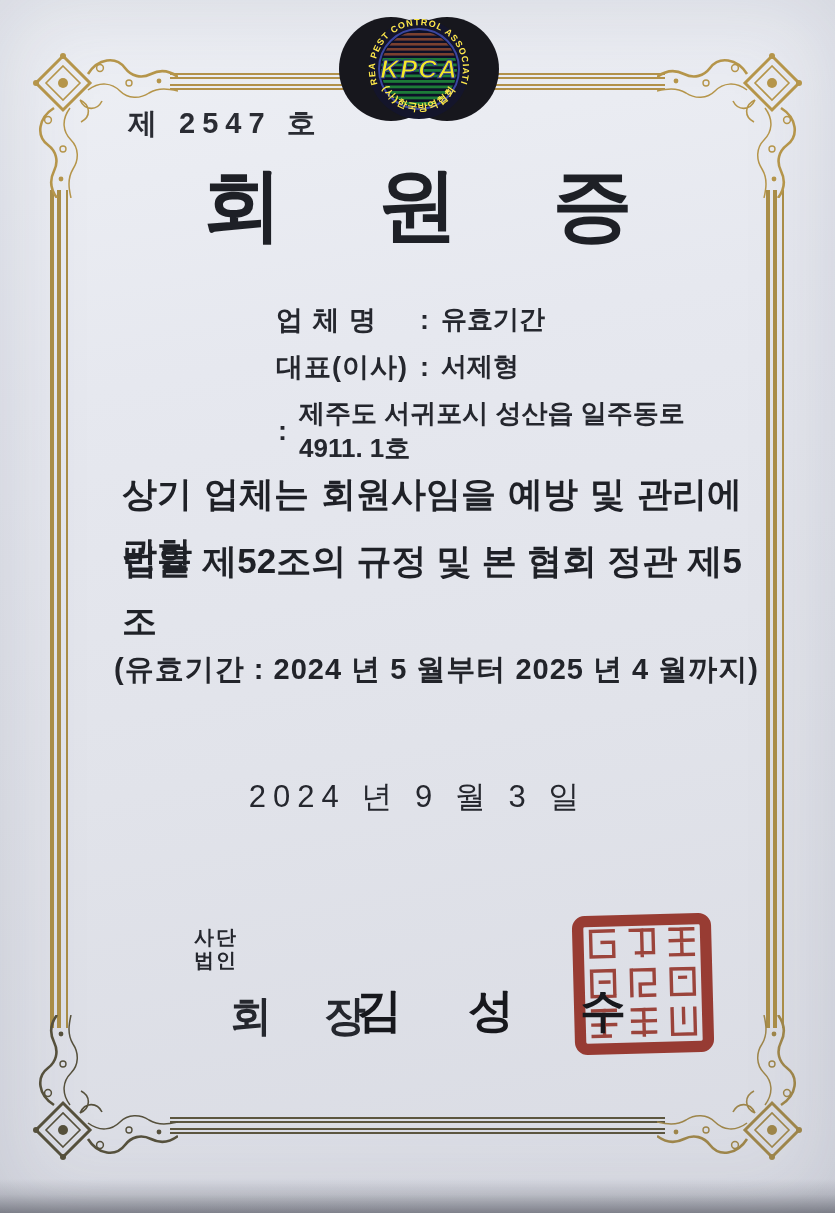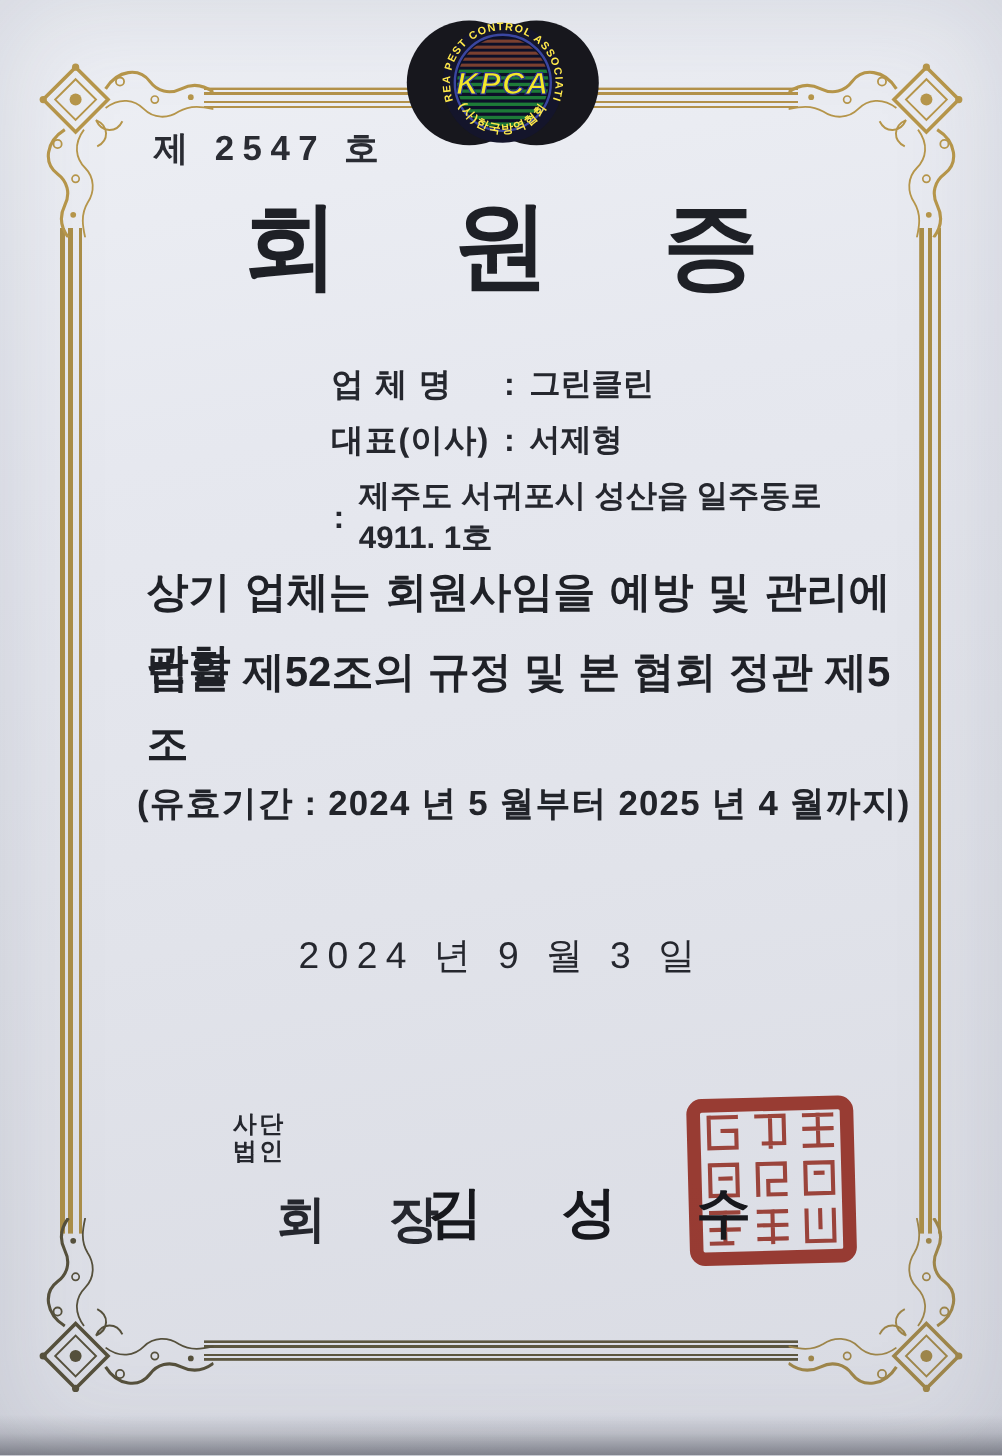--- a/index.html
+++ b/index.html
@@ -149,21 +149,21 @@
   </svg>
 
   <div class="cert-no">제 2547 호</div>
 
   <div class="title">회원증</div>
 
   <div class="fields">
     <div class="frow">
       <span class="flabel">업 체 명</span>
       <span class="fcolon">:</span>
-      <span class="fvalue">그린클린</span>
+      <span class="fvalue">유효기간</span>
     </div>
     <div class="frow">
       <span class="flabel">대표(이사)</span>
       <span class="fcolon">:</span>
       <span class="fvalue">서제형</span>
     </div>
     <div class="frow">
       <span class="fcolon">:</span>
       <span class="fvalue">
         <span>제주도 서귀포시 성산읍 일주동로</span><br>

